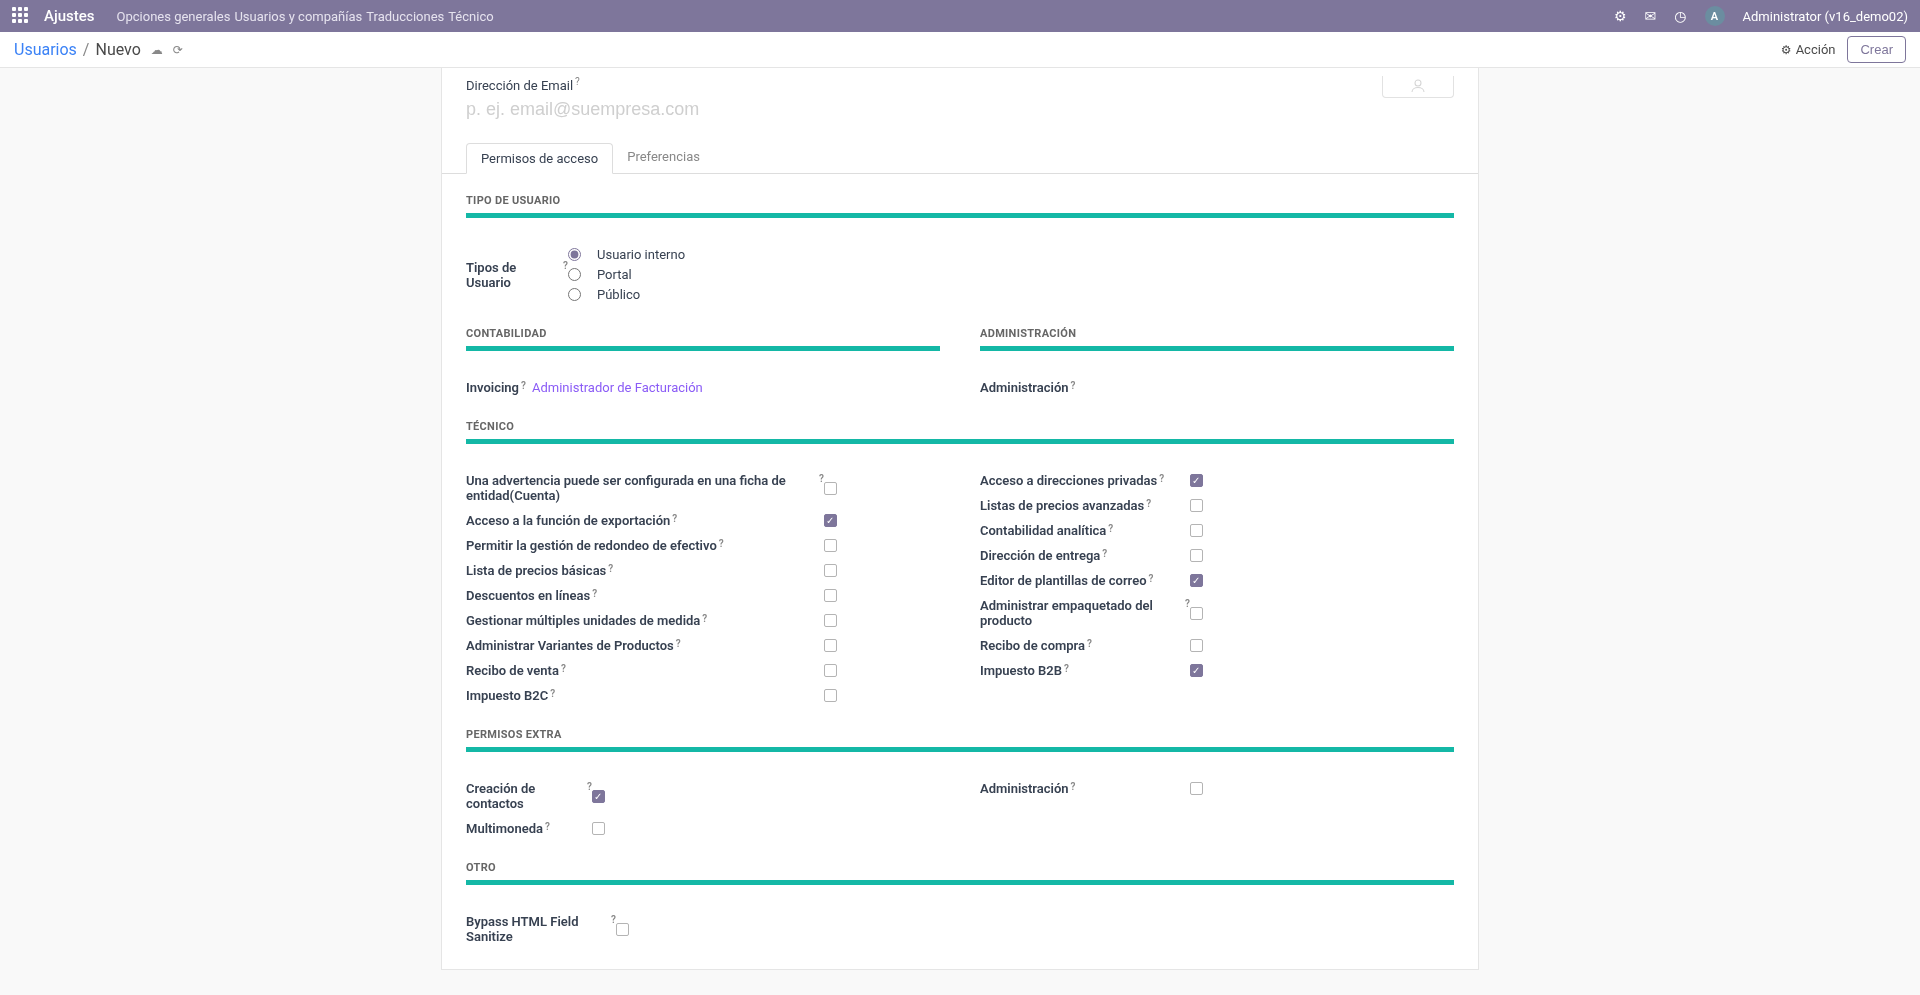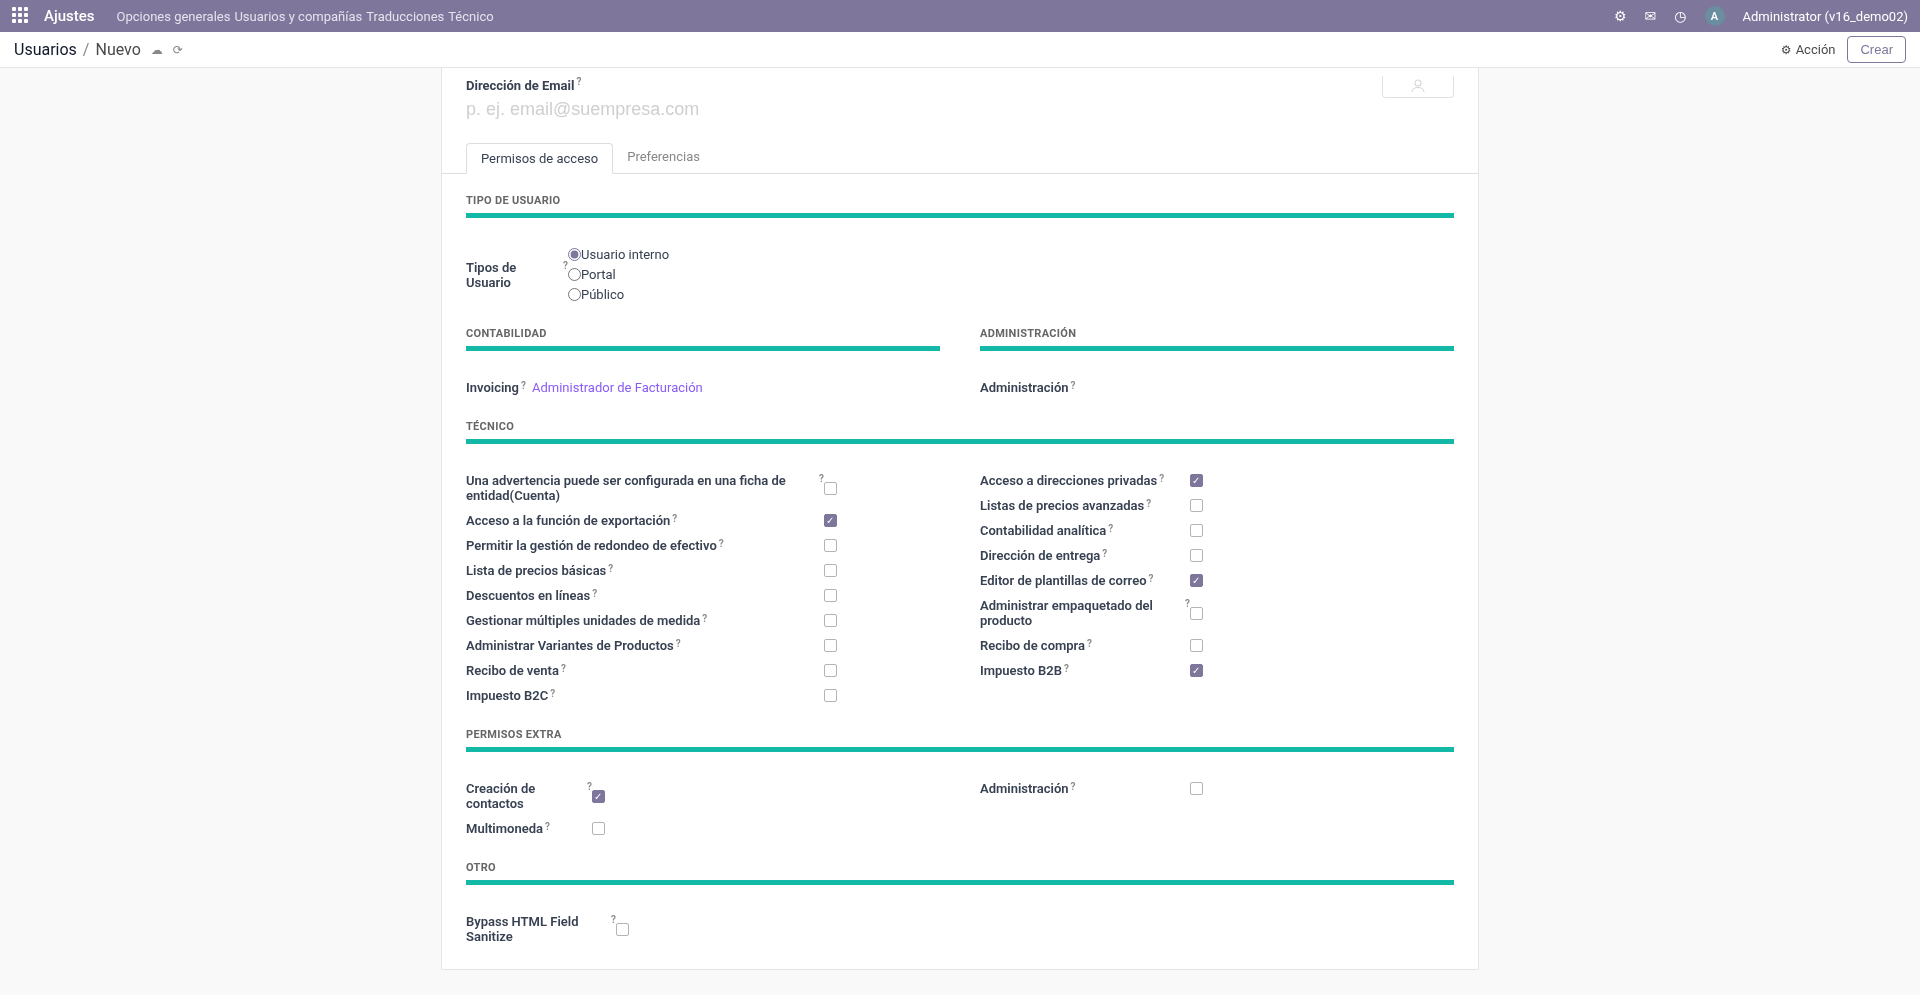--- a/index.html
+++ b/index.html
@@ -40,21 +40,21 @@
 .user-label { color: #fff; font-size: 13px; }
 .control-panel {
   background: #fff;
   border-bottom: 1px solid #e5e5e5;
   height: 36px;
   display: flex;
   align-items: center;
   padding: 0 14px;
 }
 .breadcrumb { font-size: 16px; color: #4a4a4a; display: flex; align-items: center; gap: 6px; }
-.breadcrumb a { color: #0f172a; text-decoration: none; cursor: pointer; }
+.breadcrumb a { color: #3b82f6; text-decoration: none; cursor: pointer; }
 .breadcrumb .sep { color: #888; }
 .status-icons { display: flex; gap: 10px; margin-left: 10px; color: #888; font-size: 12px; }
 .status-icons span { cursor: pointer; }
 .cp-right { margin-left: auto; display: flex; align-items: center; gap: 12px; }
 .action-btn { display: flex; align-items: center; gap: 4px; color: #4a4a4a; font-size: 13px; cursor: pointer; }
 .gear { font-size: 12px; }
 .btn-create {
   border: 1px solid #7e769b;
   color: #7e769b;
   background: #fff;
@@ -71,21 +71,21 @@
 .sheet {
   width: 1038px;
   background: #fff;
   border: 1px solid #e5e5e5;
   border-top: none;
   padding: 0 0 20px 0;
 }
 .sheet-pad { padding: 0 24px; }
 .top-row { display: flex; justify-content: space-between; align-items: flex-start; padding-top: 8px; }
 .email-block { flex: 1; }
-.field-label { font-size: 13px; font-weight: 700; color: #374151; text-align: right; }
+.field-label { font-size: 13px; font-weight: 400; color: #374151; text-align: right; }
 .sup { font-size: 10px; color: #888; vertical-align: super; margin-left: 2px; }
 .email-input {
   width: 100%;
   border: none;
   font-size: 18px;
   color: #000000;
   padding: 6px 0 2px 0;
   outline: none;
 }
 .email-input::placeholder { color: #cfcfcf; }
@@ -130,21 +130,21 @@
   padding: 20px 0 6px 0;
   border-bottom: 5px solid #14b8a6;
   margin-bottom: 24px;
 }
 .row2 { display: flex; gap: 40px; }
 .col { flex: 1; }
 .field-row { display: flex; align-items: center; padding: 5px 0; min-height: 25px; }
 .field-row .lbl { width: 358px; font-size: 13px; font-weight: 600; color: #374151; display: flex; align-items: flex-start; }
 .col-right .field-row .lbl { width: 210px; }
 .radio-group { display: flex; flex-direction: column; gap: 5px; }
-.radio-item { display: flex; align-items: center; gap: 0; font-size: 13px; }
+.radio-item { display: flex; align-items: center; gap: 16px; font-size: 13px; }
 input[type=radio] { accent-color: #7e769b; cursor: pointer; }
 input[type=checkbox] {
   width: 13px; height: 13px;
   appearance: none;
   border: 1px solid #b4b4b4;
   border-radius: 2px;
   cursor: pointer;
   position: relative;
   background: #fff;
 }

